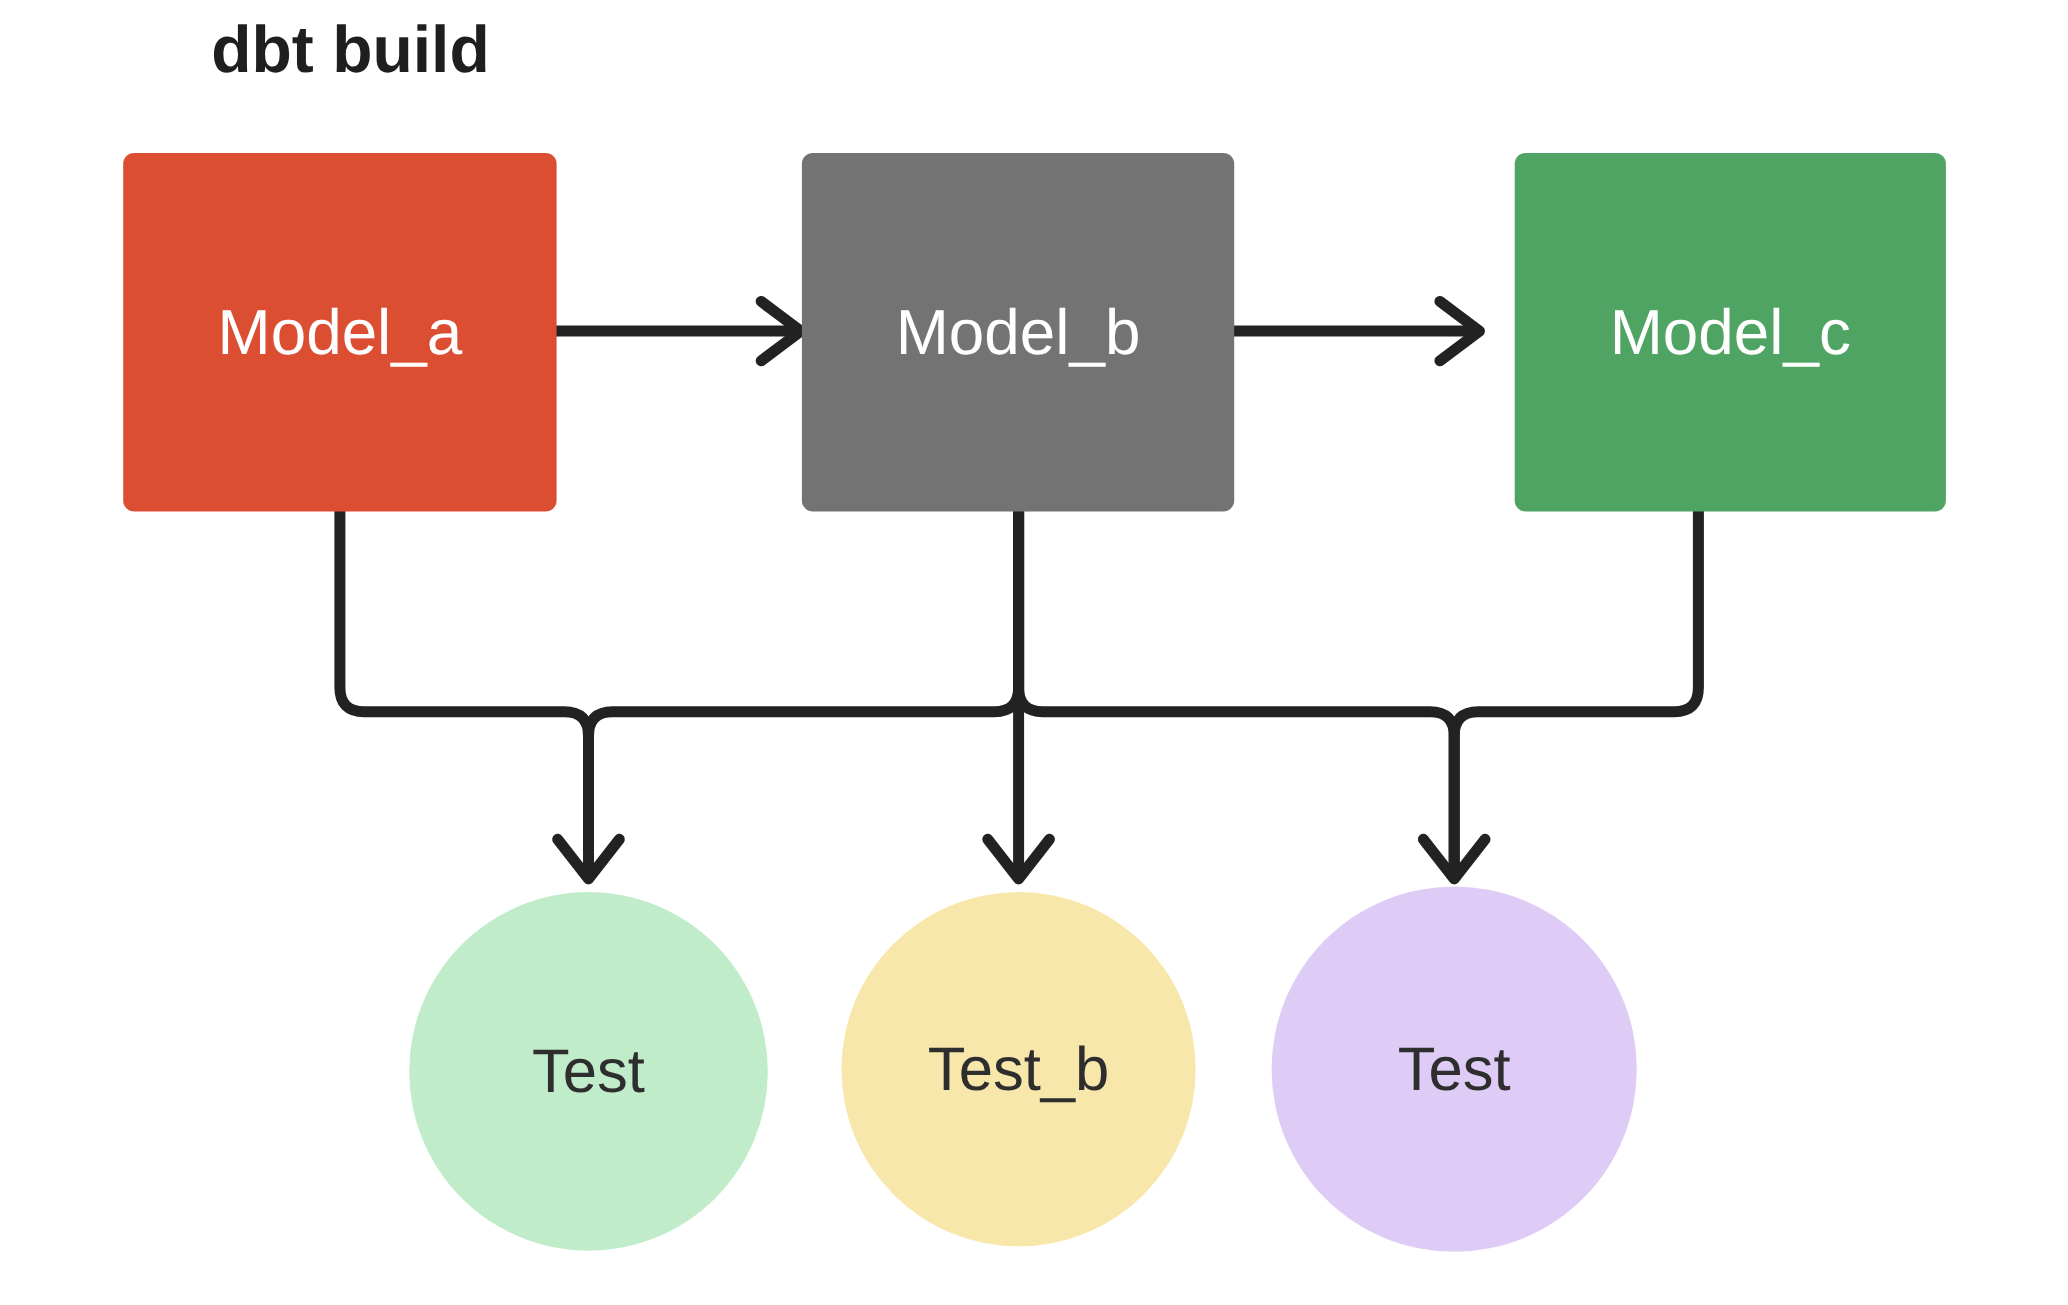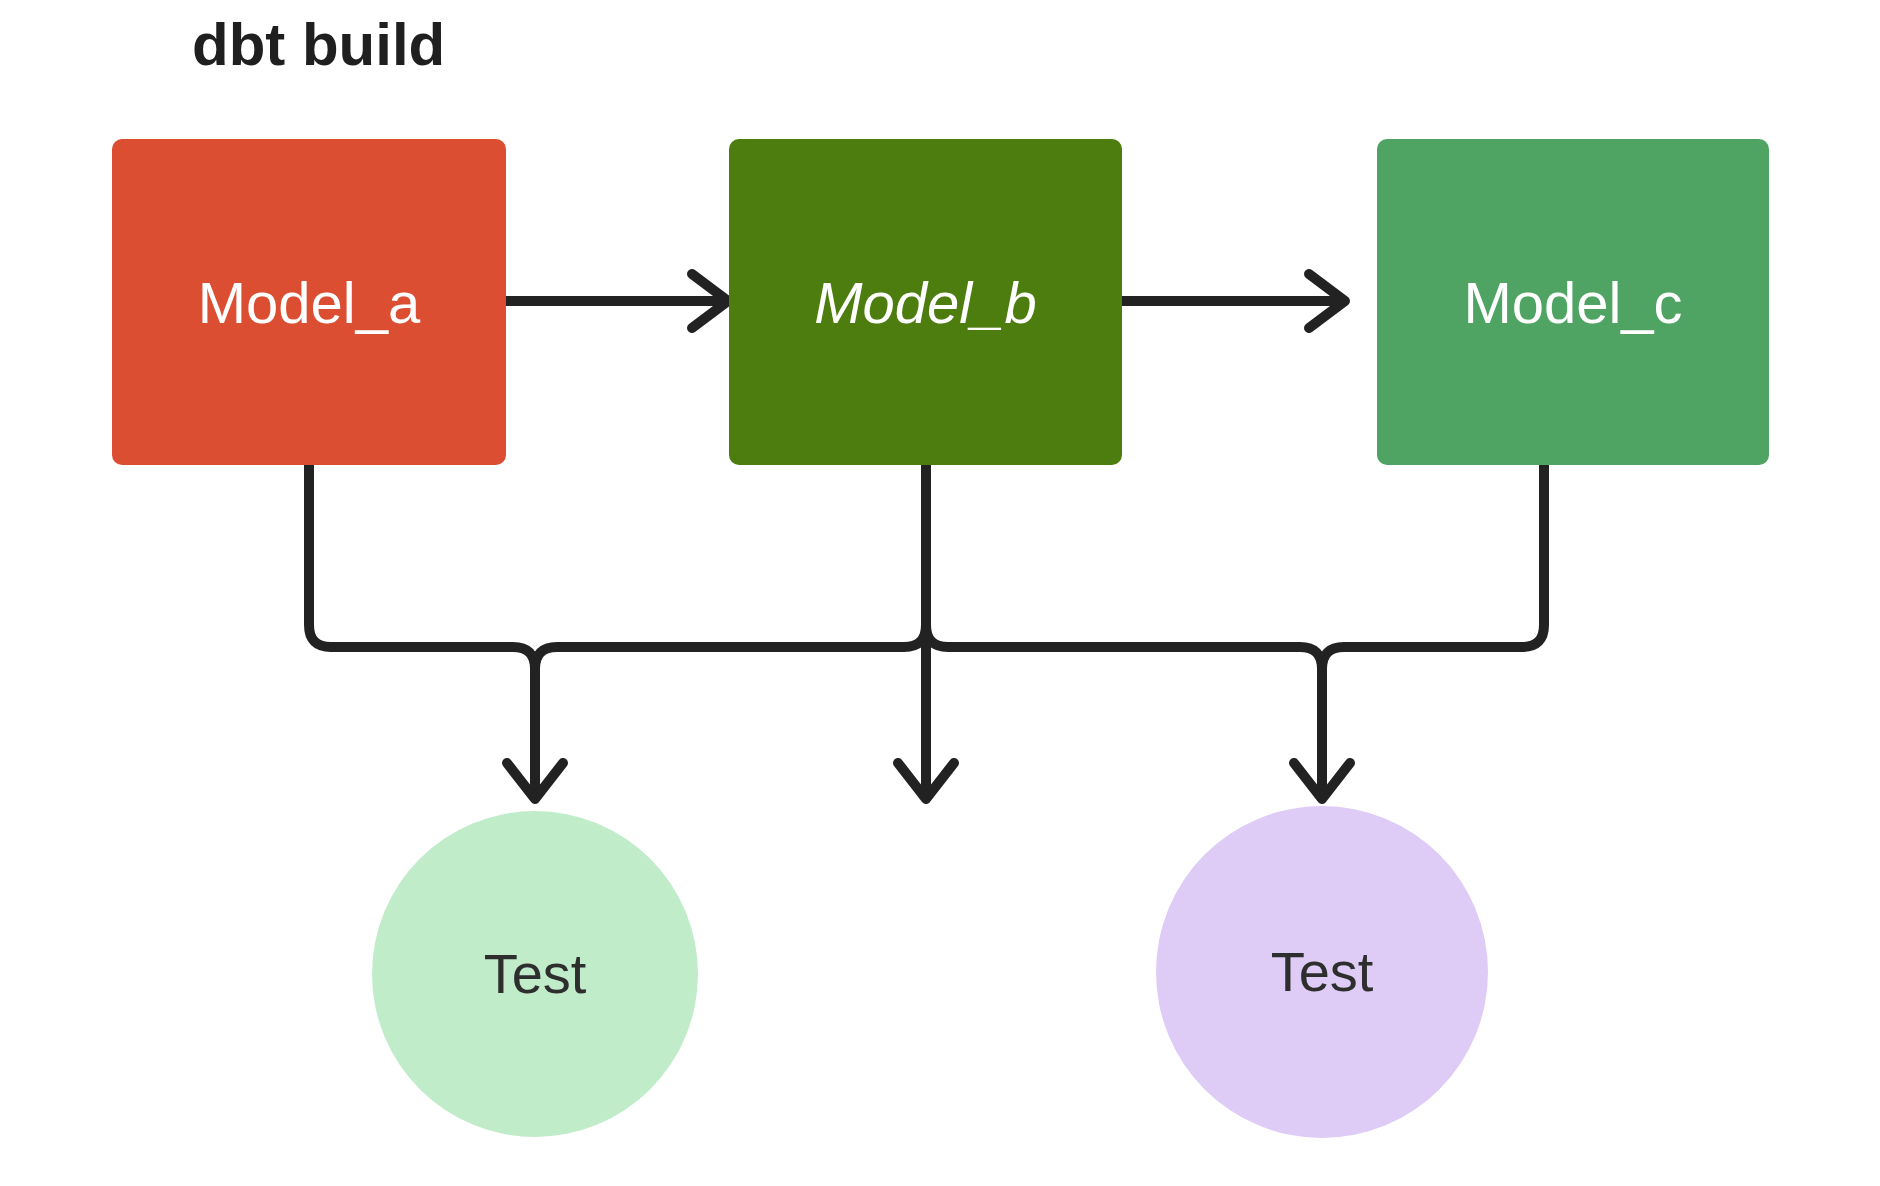--- a/index.html
+++ b/index.html
@@ -67,30 +67,33 @@
 
       <path d="M 1544 465 L 1544 625 Q 1544 647 1522 647 L 1344 647 Q 1322 647 1322 669 L 1322 793"></path>
       <path d="M 1294 763 L 1322 799 L 1350 763"></path>
     </g>
   </svg>
 
   <div id="model-a" class="model-box" style="background-color: rgb(220, 78, 50);">
     <span>Model_a</span>
   </div>
 
-  <div id="model-b" class="model-box" style="background-color: #4d7c0f; font-style: italic;">
+  <div id="model-b" class="model-box" style="background-color: #737373;">
     <span>Model_b</span>
   </div>
 
   <div id="model-c" class="model-box" style="background-color: rgb(79, 164, 99);">
     <span>Model_c</span>
   </div>
 
   <div id="test-ab" class="test-circle" style="color: rgb(46, 46, 46); background-color: rgb(192, 236, 201);">
     <div>Test</div>
   </div>
 
+  <div id="test-b" class="test-circle" style="color: rgb(46, 46, 46); background-color: rgb(248, 231, 171);">
+    <div>Test_b</div>
+  </div>
 
   <div id="test-bc" class="test-circle" style="color: rgb(46, 46, 46); background-color: rgb(222, 203, 246);">
     <div>Test</div>
   </div>
 
 </div>
 
 </body></html>

